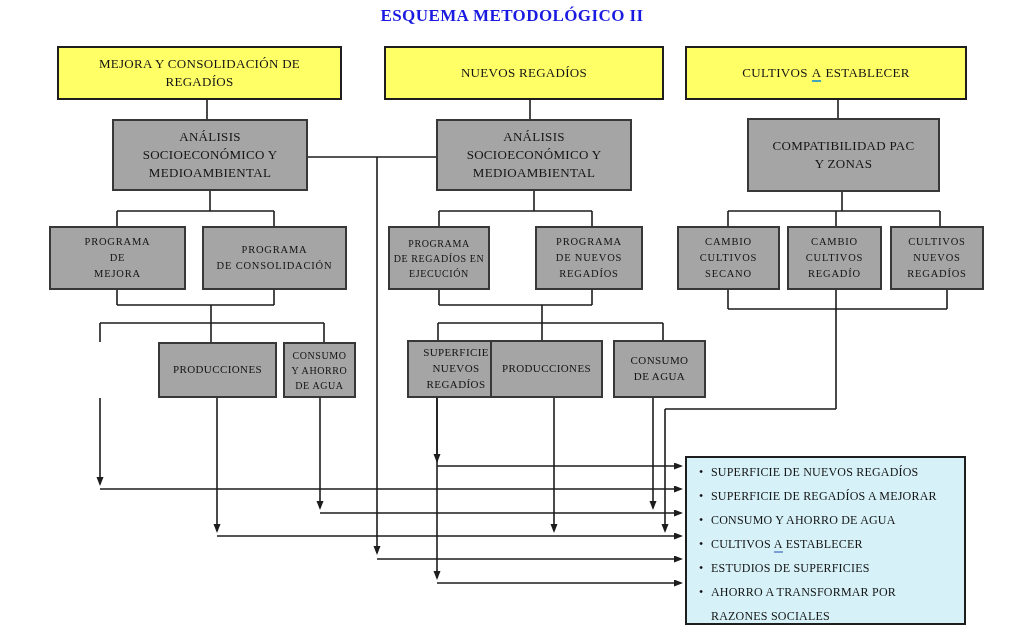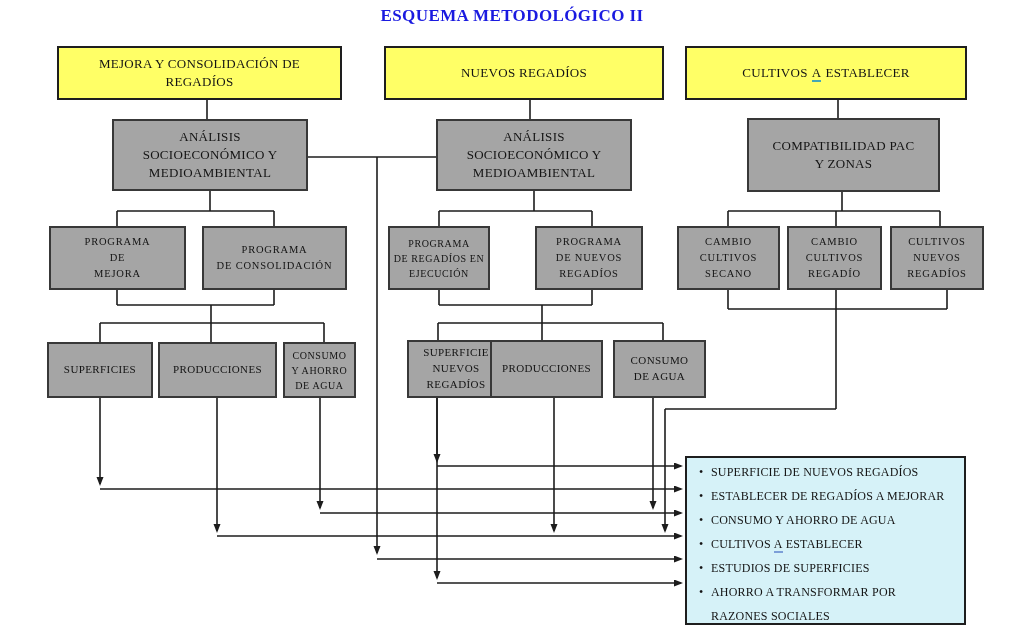--- a/index.html
+++ b/index.html
@@ -103,36 +103,35 @@
   <div class="box gray sm" style="left:677px;top:226px;width:103px;height:64px;">CAMBIO
 CULTIVOS
 SECANO</div>
   <div class="box gray sm" style="left:787px;top:226px;width:95px;height:64px;">CAMBIO
 CULTIVOS
 REGADÍO</div>
   <div class="box gray sm" style="left:890px;top:226px;width:94px;height:64px;">CULTIVOS
 NUEVOS
 REGADÍOS</div>
 
-  <div class="box gray rm" style="left:47px;top:342px;width:106px;height:56px;">SUPERFICIES</div>
   <div class="box gray rm" style="left:158px;top:342px;width:119px;height:56px;">PRODUCCIONES</div>
   <div class="box gray xs" style="left:283px;top:342px;width:73px;height:56px;">CONSUMO
 Y AHORRO
 DE AGUA</div>
   <div class="box gray rm" style="left:387px;top:340px;width:98px;height:58px;margin-left:20px;">SUPERFICIE
 NUEVOS
 REGADÍOS</div>
   <div class="box gray rm" style="left:490px;top:340px;width:113px;height:58px;">PRODUCCIONES</div>
   <div class="box gray rm" style="left:613px;top:340px;width:93px;height:58px;">CONSUMO
 DE AGUA</div>
 
   <div id="panel">
     <ul>
       <li>SUPERFICIE DE NUEVOS REGADÍOS</li>
-      <li>ESTABLECER DE REGADÍOS A MEJORAR</li>
+      <li>SUPERFICIE DE REGADÍOS A MEJORAR</li>
       <li>CONSUMO Y AHORRO DE AGUA</li>
       <li><span>CULTIVOS</span><span class="ua">A</span><span>ESTABLECER</span></li>
       <li>ESTUDIOS DE SUPERFICIES</li>
       <li>AHORRO A TRANSFORMAR POR
 RAZONES SOCIALES</li>
     </ul>
   </div>
 
 </div>
 

